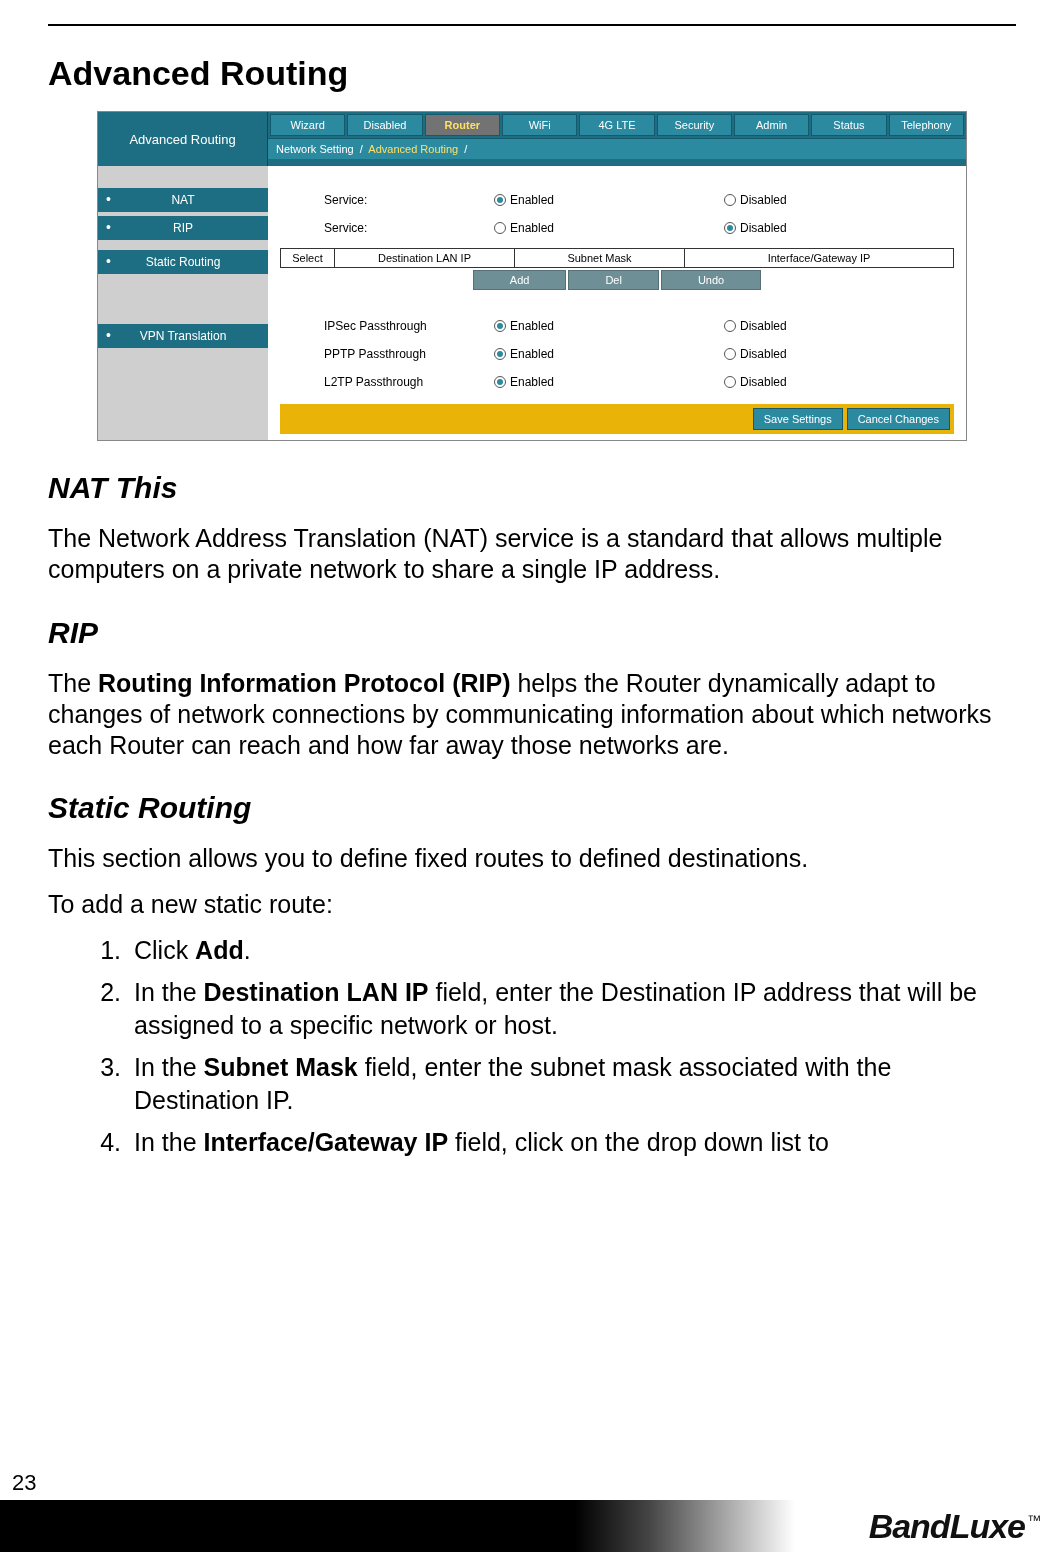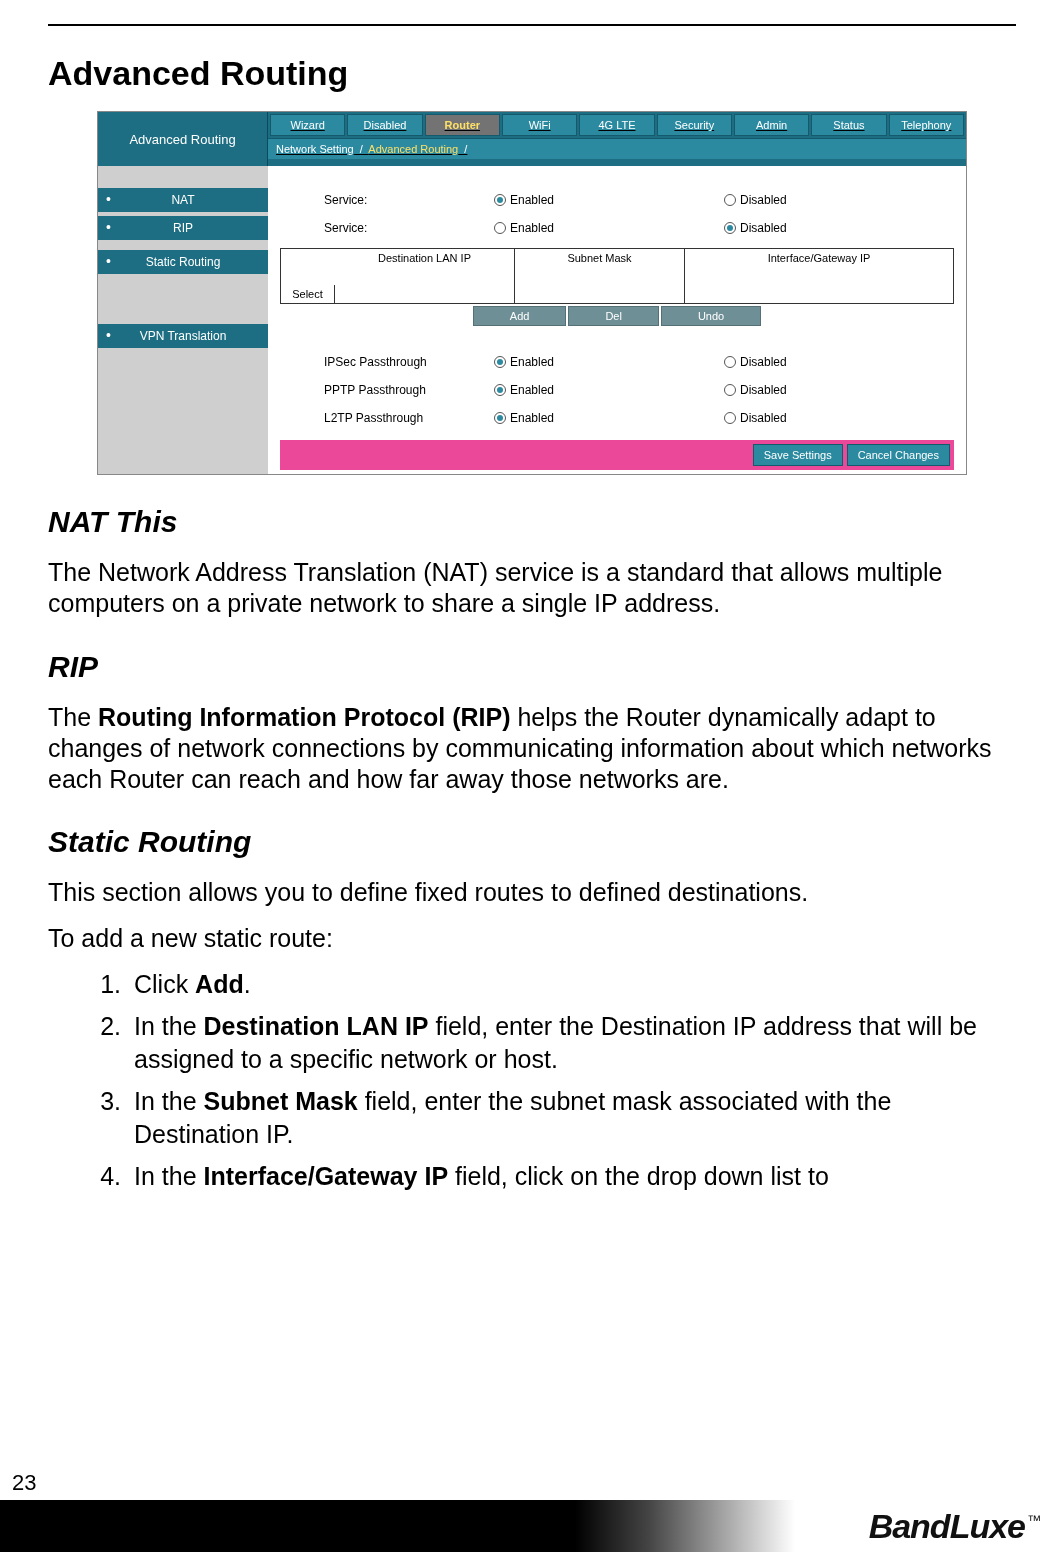--- a/index.html
+++ b/index.html
@@ -66,21 +66,20 @@
     display: flex;
     align-items: center;
     justify-content: center;
     border-right: 1px solid #0a4a5a;
     height: 54px;
   }
   .tabs {
     flex: 1;
     display: flex;
     flex-direction: column;
-    text-decoration: underline;
   }
   .tab-row {
     display: flex;
     gap: 2px;
     background: #1d6e82;
     padding: 2px;
   }
   .tab {
     flex: 1;
     background: #2b8aa0;
@@ -166,40 +165,40 @@
   .thead {
     display: flex;
     background: #fff;
   }
   .thead div {
     border-right: 1px solid #333;
     padding: 3px 6px;
     text-align: center;
   }
   .thead div:last-child { border-right:none; }
-  .th-select { width: 54px; margin-top: 36px; }
+  .th-select { width: 54px; }
   .th-dest   { width: 180px; }
   .th-mask   { width: 170px; }
   .th-if     { flex:1; }
   .btn-row {
     display: flex;
     gap: 2px;
     margin-top: 2px;
     justify-content: center;
   }
   .btn {
     background: #6f8f97;
     color: #fff;
     font-size: 11px;
     padding: 3px 36px;
     border: 1px solid #557077;
     cursor: pointer;
   }
   .footer-bar {
-    background: #ec4899;
+    background: #eab308;
     display: flex;
     justify-content: flex-end;
     padding: 4px;
     gap: 4px;
     margin-top: 8px;
   }
   .fbtn {
     background: #2b8aa0;
     color: #fff;
     font-size: 11px;

